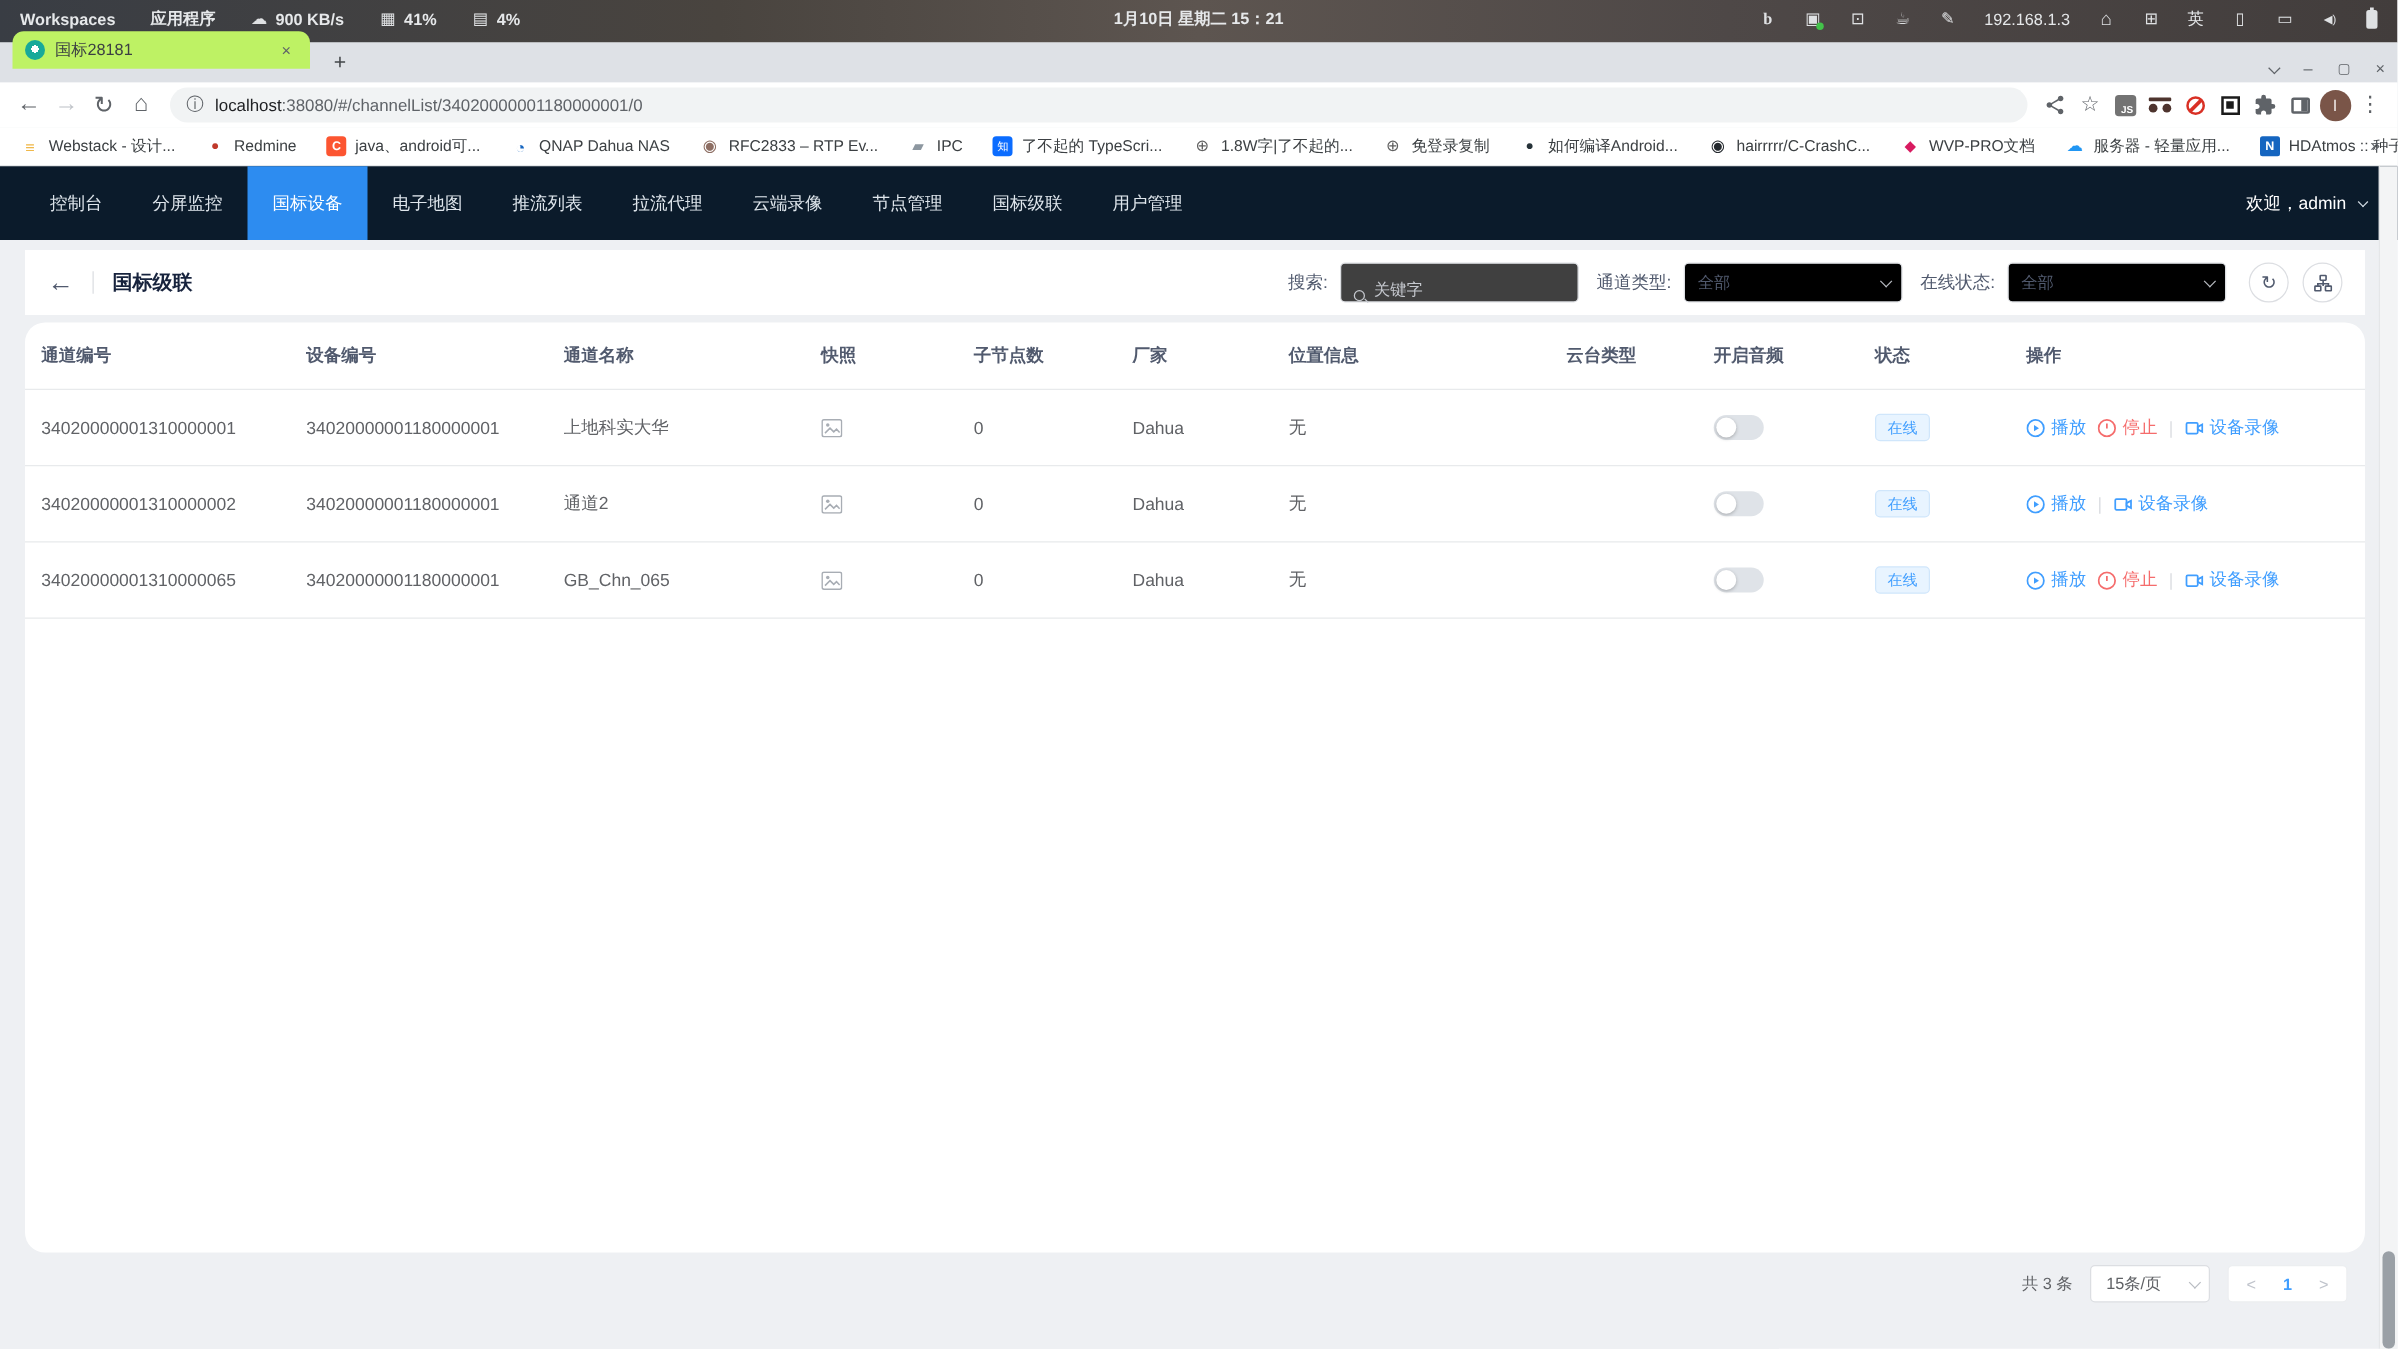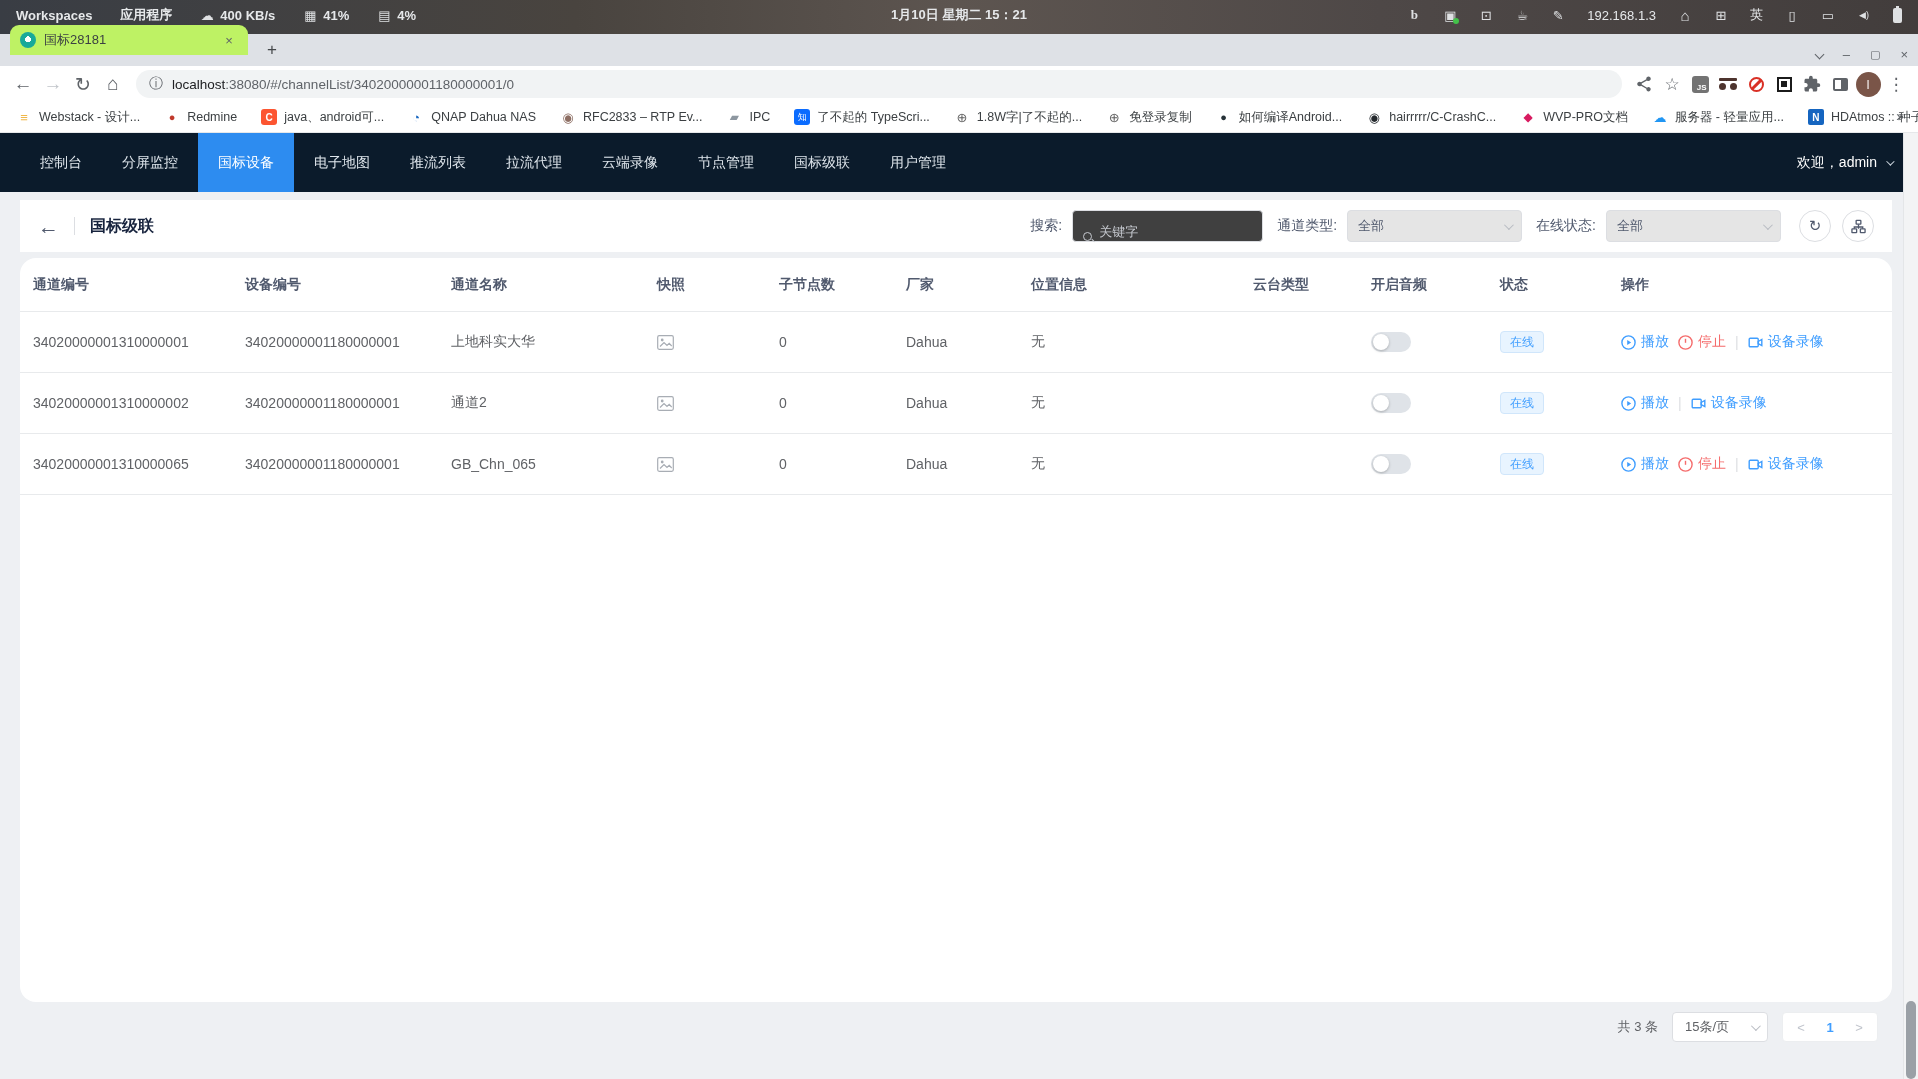--- a/index.html
+++ b/index.html
@@ -71,21 +71,21 @@
   .titlebar { position:absolute; top:200px; left:20px; width:1872px; height:52px; background:#fff; display:flex; align-items:center; padding:0 18px; }
   .back-arrow { font-size:21px; color:#515a6e; line-height:1; }
   .vdiv { width:1px; height:18px; background:#dcdee2; margin:0 15px; }
   .page-title { font-size:16px; font-weight:700; color:#17233d; }
   .filters { margin-left:auto; display:flex; align-items:center; gap:14px; }
   .fgroup { display:flex; align-items:center; gap:10px; font-size:14px; color:#515a6e; }
   .search-box { width:191px; height:32px; border:1px solid #dcdee2; border-radius:4px; display:flex; align-items:flex-end; gap:7px; padding:0 10px; background:#404040; }
   .mag { width:9px; height:9px; border:1.4px solid #c5c8ce; border-radius:50%; position:relative; flex:none; }
   .mag::after { content:""; position:absolute; width:4px; height:1.4px; background:#c5c8ce; transform:rotate(45deg); right:-4px; bottom:-1px; }
   .placeholder { color:#c5c8ce; font-size:13px; }
-  .sel { width:175px; height:32px; border:1px solid #dcdee2; border-radius:4px; display:flex; align-items:center; justify-content:space-between; padding:0 10px; font-size:13px; color:#515a6e; background:#e5e5e5; }
+  .sel { width:175px; height:32px; border:1px solid #dcdee2; border-radius:4px; display:flex; align-items:center; justify-content:space-between; padding:0 10px; font-size:13px; color:#515a6e; background:#000000; }
   .chev-g { width:7px; height:7px; border-right:1.4px solid #b8bcc2; border-bottom:1.4px solid #b8bcc2; transform:rotate(45deg) translateY(-2px); }
   .circle-btn { width:32px; height:32px; border:1px solid #dcdee2; border-radius:50%; background:#fff; display:flex; align-items:center; justify-content:center; color:#515a6e; font-size:15px; }
   .circle-group { display:flex; align-items:center; gap:11px; margin-left:4px; }
   .circle-btn svg { width:15px; height:15px; fill:none; stroke:#515a6e; stroke-width:1.4; }
 
   
   .card { position:absolute; top:258px; left:20px; width:1872px; height:744px; background:#fff;border-radius:16px; }
   .grid-cols { display:grid; grid-template-columns:212px 206px 206px 122px 127px 125px 222px 118px 129px 121px 1fr; align-items:center; }
   .thead { height:54px; border-bottom:1px solid #e8eaec; color:#515a6e; font-size:14px; font-weight:700; }
   .th { padding-left:13px; }
@@ -115,21 +115,21 @@
 </style>
 </head>
 <body>
 
 <div class="sysbar">
   <div class="sys-left">
     <span>Workspaces</span>
     <span>应用程序</span>
     <span class="sys-stat">
       <span class="sys-ico">☁</span>
-      <span>400 KB/s</span>
+      <span>900 KB/s</span>
     </span>
     <span class="sys-stat">
       <span class="sys-ico">▦</span>
       <span>41%</span>
     </span>
     <span class="sys-stat">
       <span class="sys-ico">▤</span>
       <span>4%</span>
     </span>
   </div>

